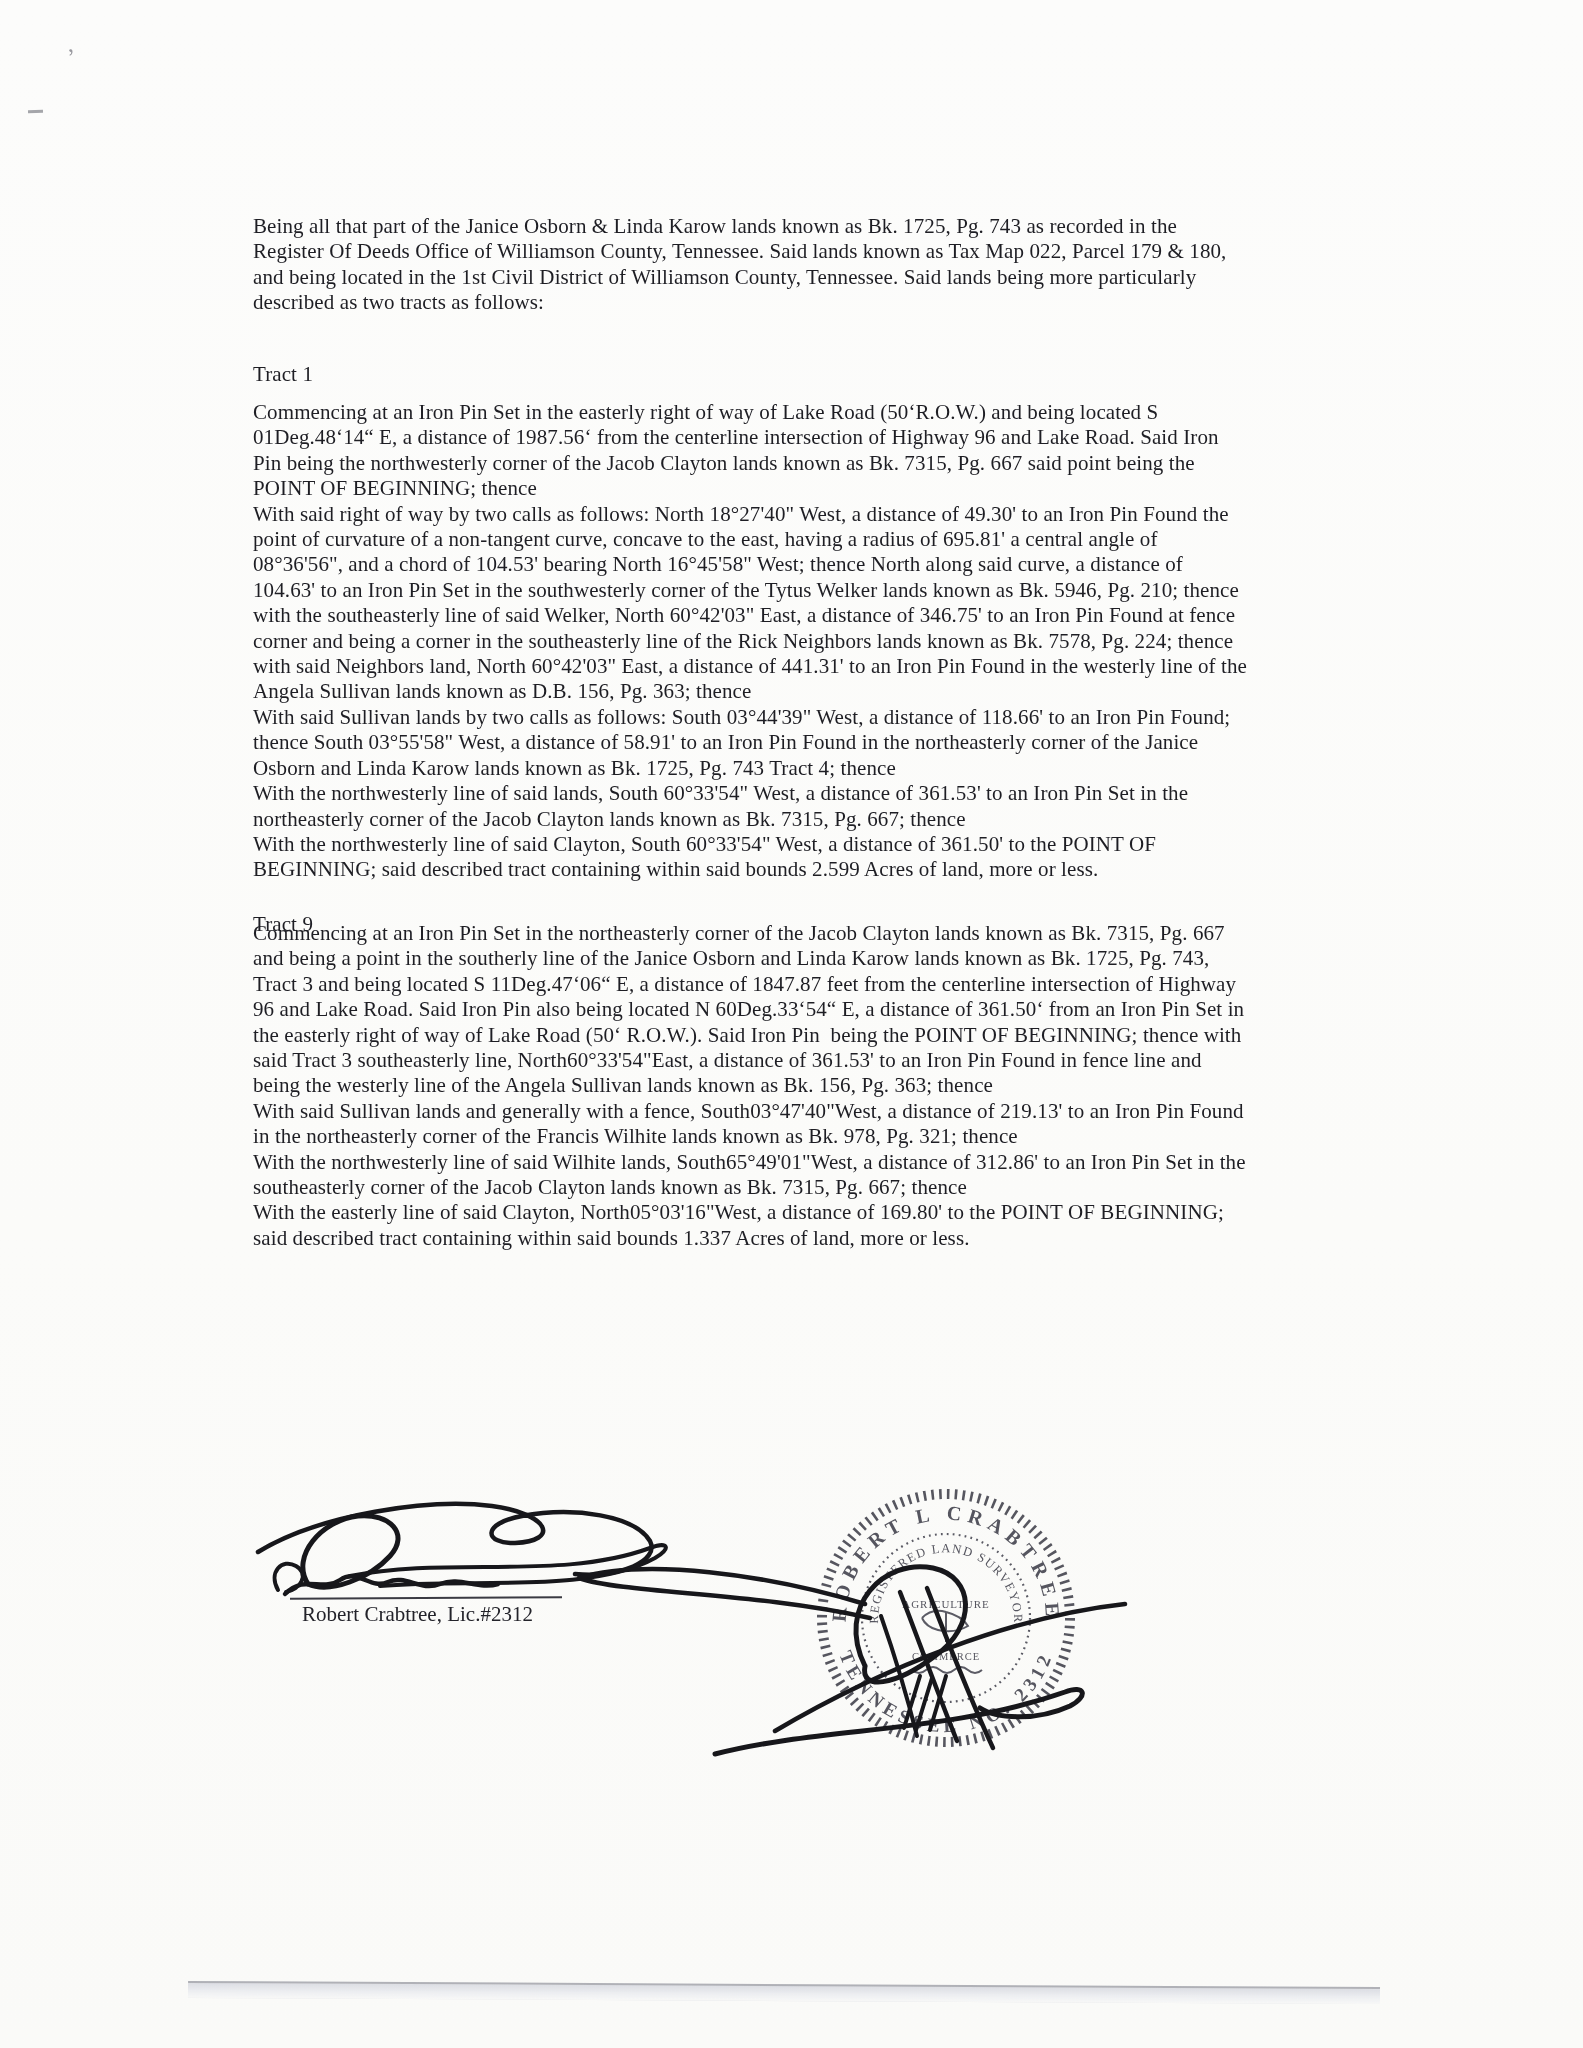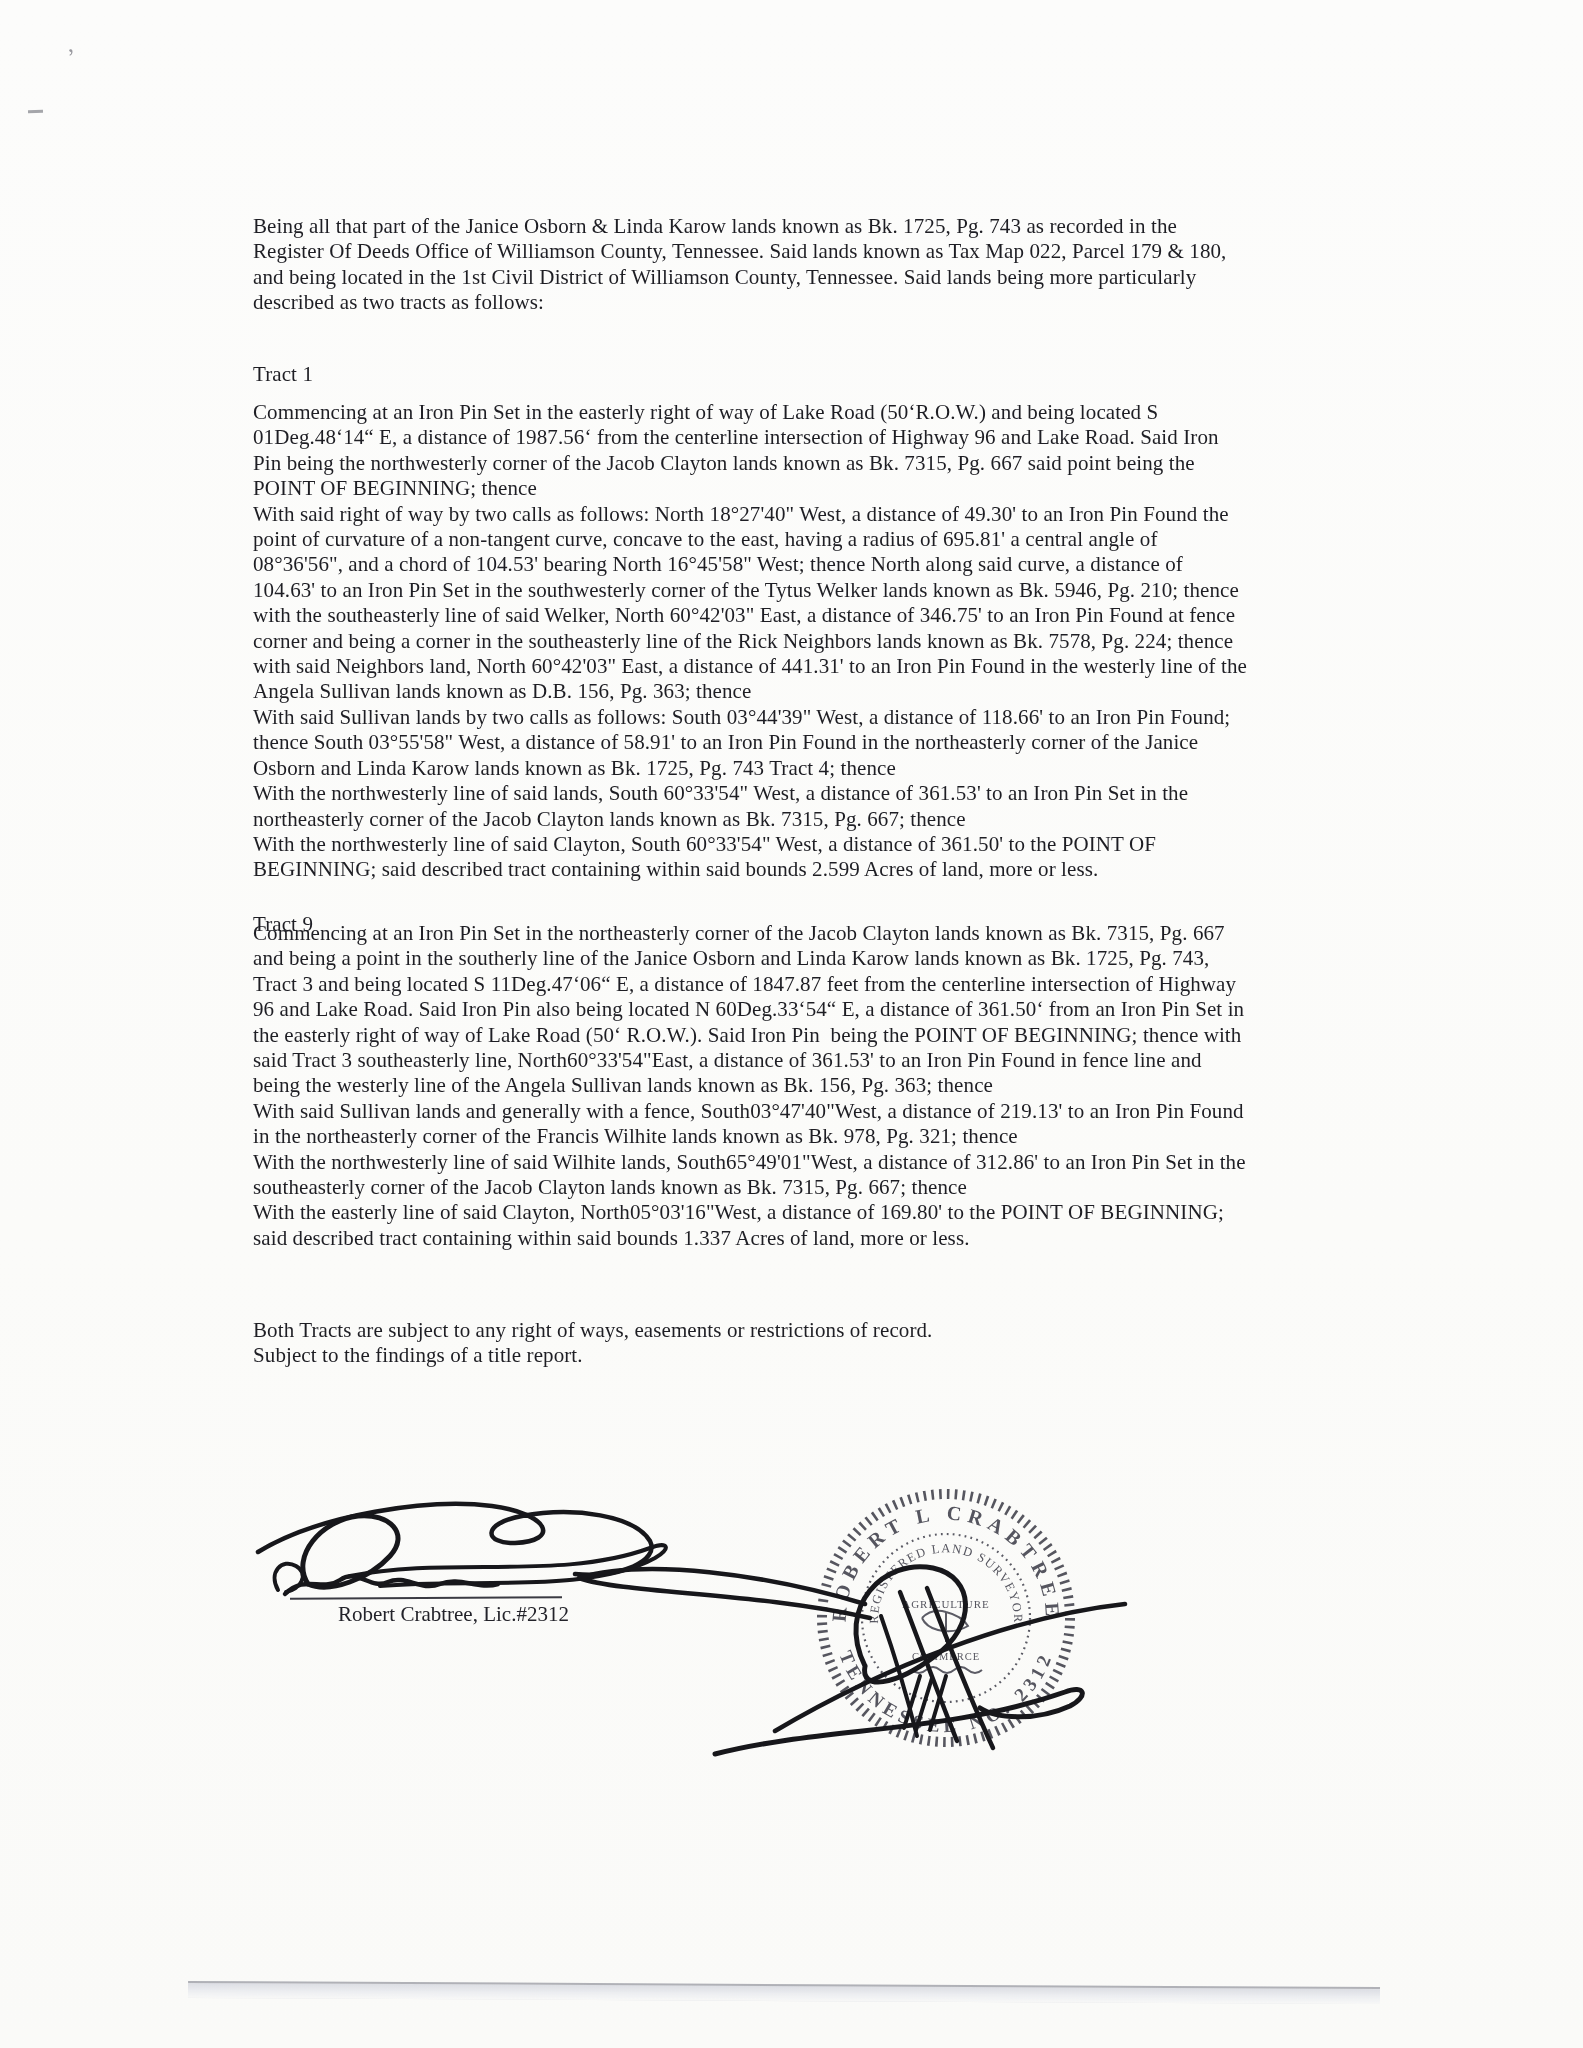--- a/index.html
+++ b/index.html
@@ -20,21 +20,20 @@
     white-space:pre;
     letter-spacing:0.1px;
     color:#1e1e24;
   }
   .sig-label {
     position:absolute;
     left:302px; top:1602px;
     font-size:21px;
     color:#23232a;
     white-space:pre;
-    margin-left:36px;
   }
   .sig-underline {
     position:absolute;
     left:290px; top:1597px;
     width:272px; height:2px;
     background:#3a3a42;
     transform:rotate(-0.3deg);
   }
   .artifact-apostrophe {
     position:absolute; left:68px; top:44px;
@@ -98,22 +97,20 @@
 the easterly right of way of Lake Road (50‘ R.O.W.). Said Iron Pin  being the POINT OF BEGINNING; thence with
 said Tract 3 southeasterly line, North60°33'54"East, a distance of 361.53' to an Iron Pin Found in fence line and
 being the westerly line of the Angela Sullivan lands known as Bk. 156, Pg. 363; thence
 With said Sullivan lands and generally with a fence, South03°47'40"West, a distance of 219.13' to an Iron Pin Found
 in the northeasterly corner of the Francis Wilhite lands known as Bk. 978, Pg. 321; thence
 With the northwesterly line of said Wilhite lands, South65°49'01"West, a distance of 312.86' to an Iron Pin Set in the
 southeasterly corner of the Jacob Clayton lands known as Bk. 7315, Pg. 667; thence
 With the easterly line of said Clayton, North05°03'16"West, a distance of 169.80' to the POINT OF BEGINNING;
 said described tract containing within said bounds 1.337 Acres of land, more or less.</div>
 
-  <div class="tblock" style="top:1318px">Both Tracts are subject to any right of ways, easements or restrictions of record.
-Subject to the findings of a title report.</div>
 
 
   <svg style="left:230px; top:1486px;" width="450" height="130" viewBox="0 0 450 130" aria-hidden="true">
     <path class="ink" stroke-width="5" d="M 78,98 C 60,70 92,34 128,30 C 160,27 180,48 160,70 C 140,92 100,108 78,98"></path>
     <path class="ink" stroke-width="4.5" d="M 28,66 C 90,28 200,12 262,20 C 320,28 330,55 285,57 C 255,58 250,38 292,30 C 345,20 405,30 420,55 C 430,75 390,92 345,88"></path>
     <path class="ink" stroke-width="4" d="M 120,90 C 220,70 330,95 420,62 C 438,55 442,62 425,72 C 360,108 240,92 150,100"></path>
     <path class="ink" stroke-width="4.5" d="M 55,108 C 75,88 92,106 110,94 C 128,82 140,104 158,96 C 176,88 190,106 210,98 C 230,90 248,104 268,98"></path>
     <path class="ink" stroke-width="4" d="M 48,104 C 38,86 52,72 66,80 C 80,88 70,104 56,106"></path>
   </svg>
 

